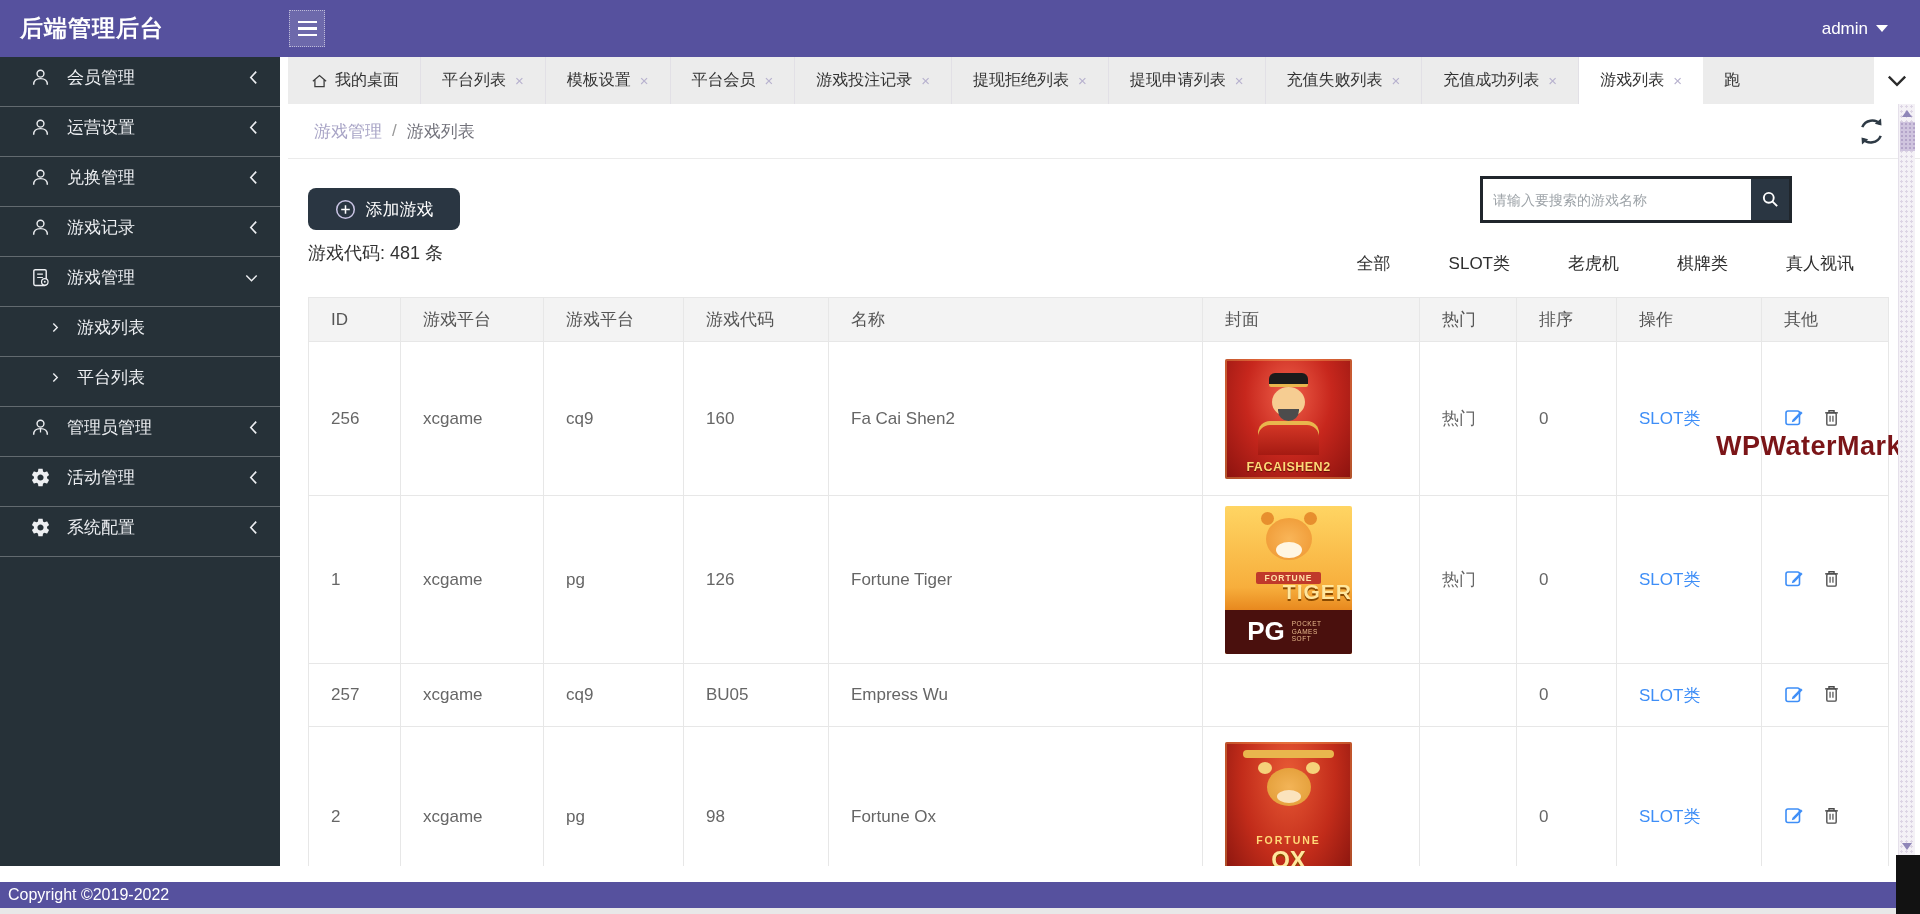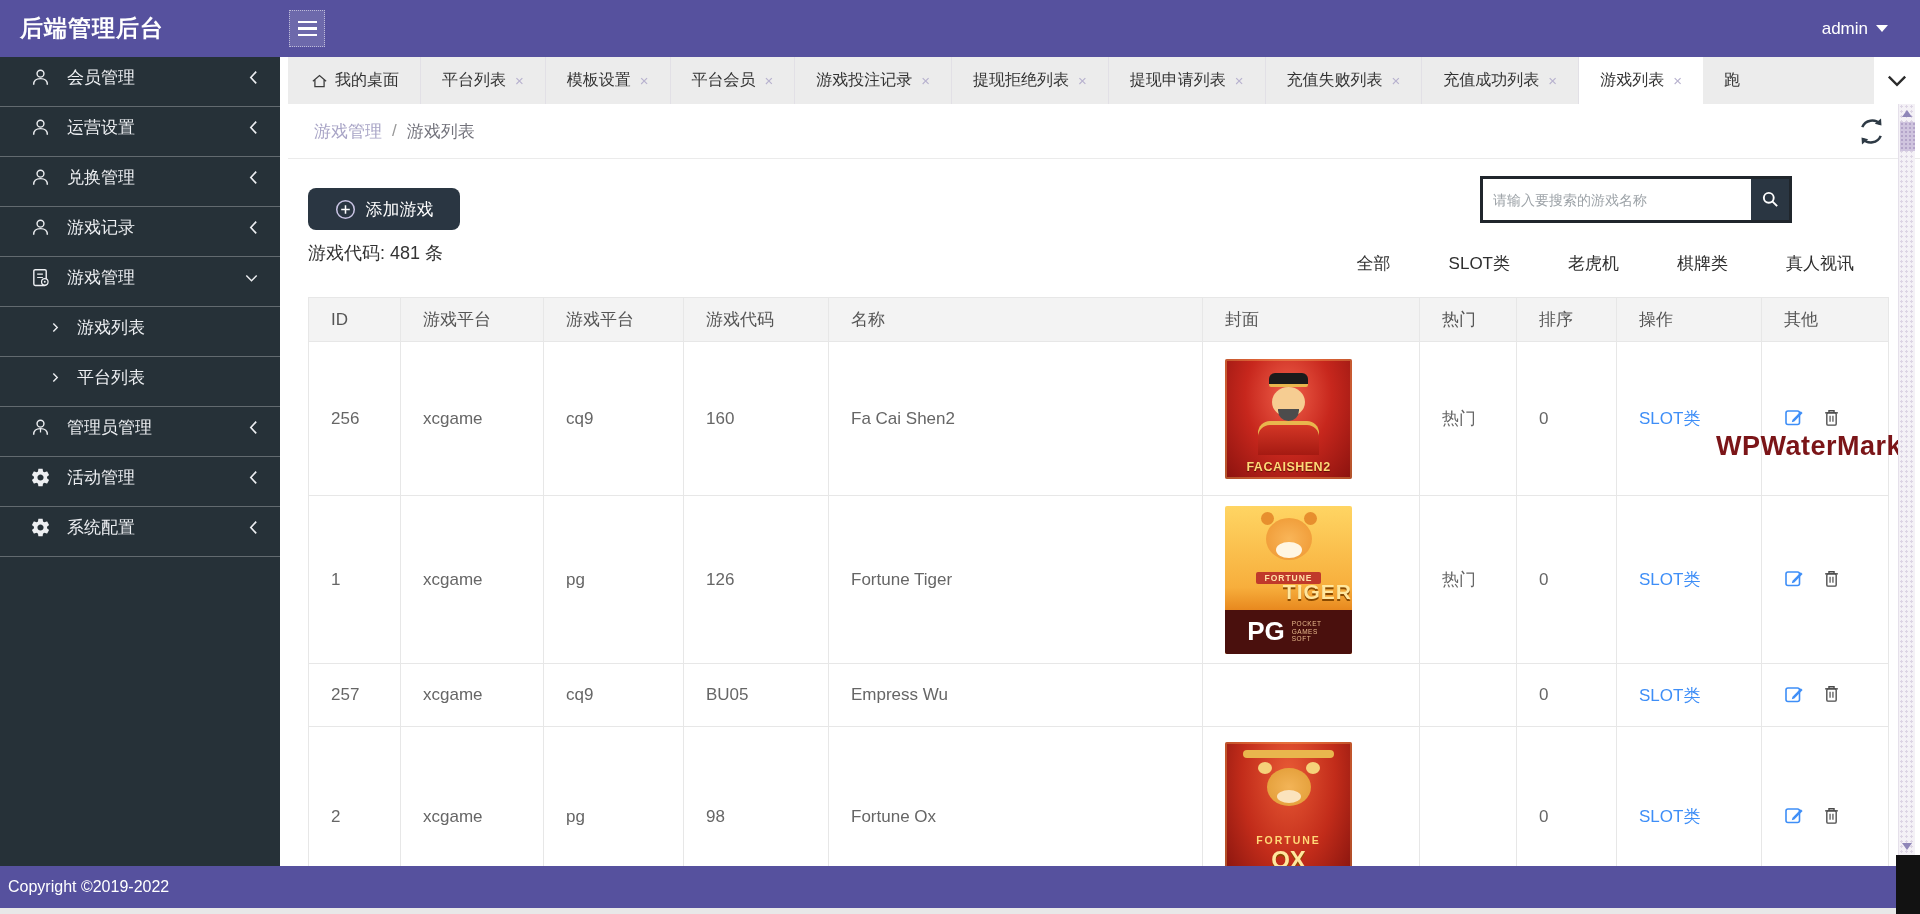--- a/index.html
+++ b/index.html
@@ -142,21 +142,21 @@
     color:#FFD978; font-size:10.5px; font-weight:bold; letter-spacing:2px; }
   .ox-line2 { position:absolute; left:0; right:0; top:104px; text-align:center;
     color:#FFE79E; font-size:24px; font-weight:bold;
     text-shadow:0 2px 0 #8A4A00; }
 
   
   .watermark { position:absolute; left:1716px; top:431px; z-index:50;
     color:#7B1518; font-size:27px; font-weight:bold; letter-spacing:.5px; }
 
   
-  .footer { position:absolute; left:0; bottom:6px; width:1920px; height:42px;
+  .footer { position:absolute; left:0; bottom:6px; width:1920px; height:26px;
     background:#56519E; color:#fff; font-size:16px; display:flex;
     align-items:center; padding-left:8px; z-index:55; }
   .hstrip { position:absolute; left:0; bottom:0; width:1920px; height:6px;
     background:#E8E8E8; z-index:55; }
 
   
   .vscroll { position:absolute; left:1898px; top:104px; width:17px; height:752px;
     background:#F4F1F6;
     background-image:radial-gradient(#DCD4E4 1px, transparent 1.3px);
     background-size:5px 5px; z-index:60; border-left:1px solid #E5E0EA; }

